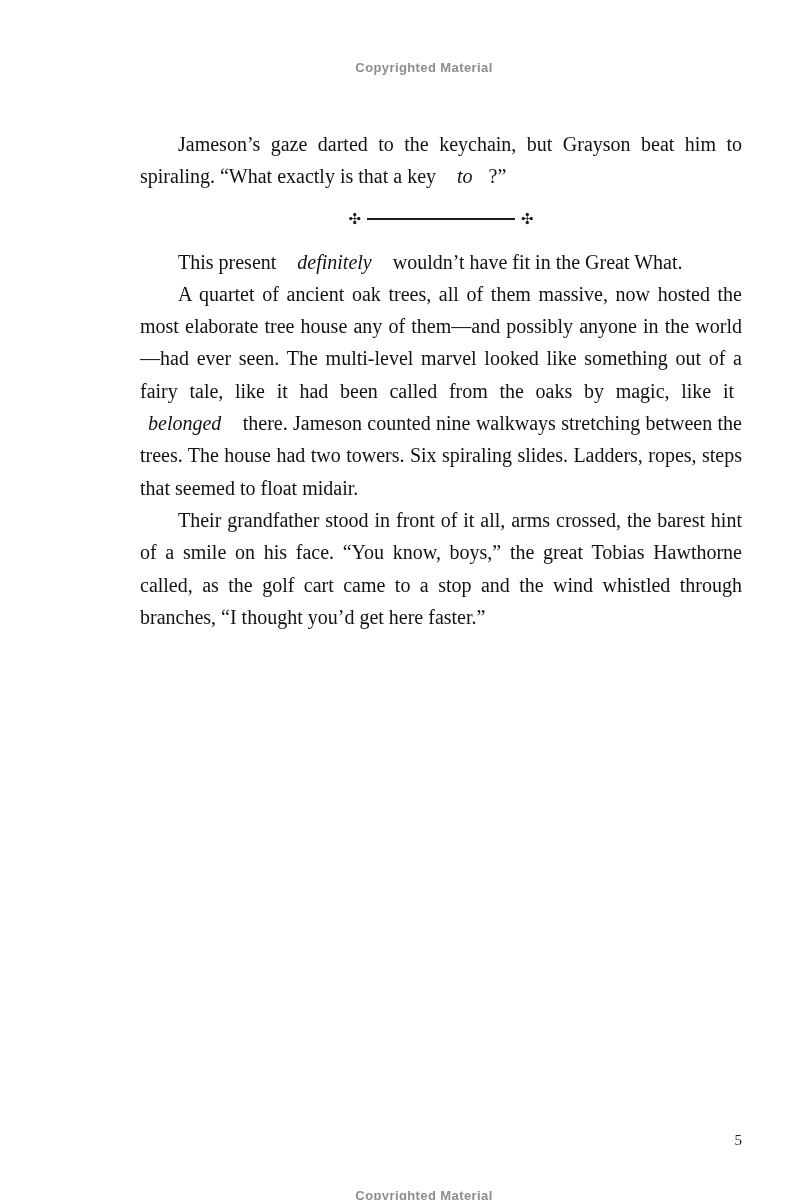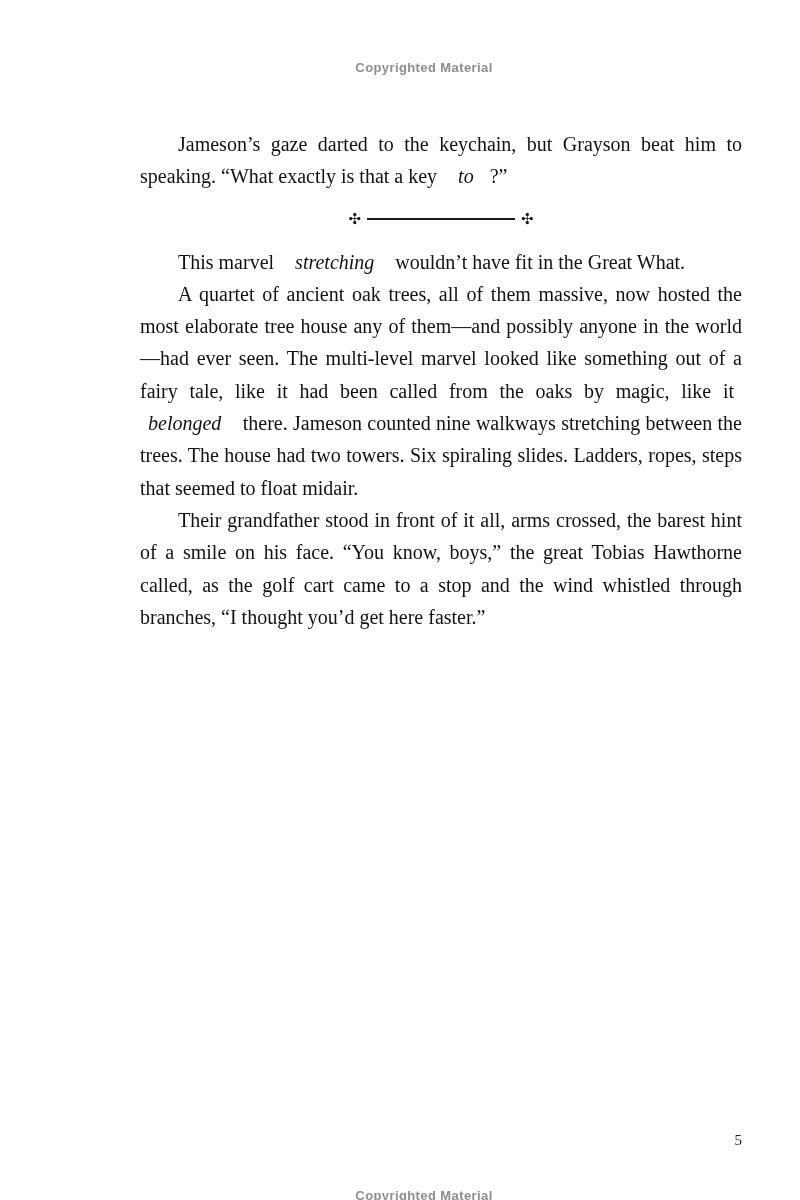--- a/index.html
+++ b/index.html
@@ -73,30 +73,30 @@
 </style>
 </head>
 <body>
 
 <div class="page">
 
   <div class="copyright top">Copyrighted Material</div>
 
   <div class="text-block">
 
-    <p class="indent"><span>Jameson’s gaze darted to the keychain, but Grayson beat him to speaking. “What exactly is that a key </span><em>to</em><span>?”</span></p>
+    <p class="indent"><span>Jameson’s gaze darted to the keychain, but Grayson beat him to spiraling. “What exactly is that a key </span><em>to</em><span>?”</span></p>
 
     <div class="scene-break">
       <span class="ornament">✣</span>
       <span class="rule"></span>
       <span class="ornament">✣</span>
     </div>
 
 
-    <p class="indent"><span>This marvel </span><em>stretching</em><span> wouldn’t have fit in the Great What.</span></p>
+    <p class="indent"><span>This present </span><em>definitely</em><span> wouldn’t have fit in the Great What.</span></p>
 
     <p class="indent"><span>A quartet of ancient oak trees, all of them massive, now hosted the most elaborate tree house any of them—and possibly anyone in the world—had ever seen. The multi-level marvel looked like something out of a fairy tale, like it had been called from the oaks by magic, like it </span><em>belonged</em><span> there. Jameson counted nine walkways stretching between the trees. The house had two towers. Six spiraling slides. Ladders, ropes, steps that seemed to float midair.</span></p>
 
 
     <p class="indent"><span>Their grandfather stood in front of it all, arms crossed, the barest hint of a smile on his face. “You know, boys,” the great Tobias Hawthorne called, as the golf cart came to a stop and the wind whistled through branches, “I thought you’d get here faster.”</span></p>
 
   </div>
 
   <div class="page-number">5</div>
 

